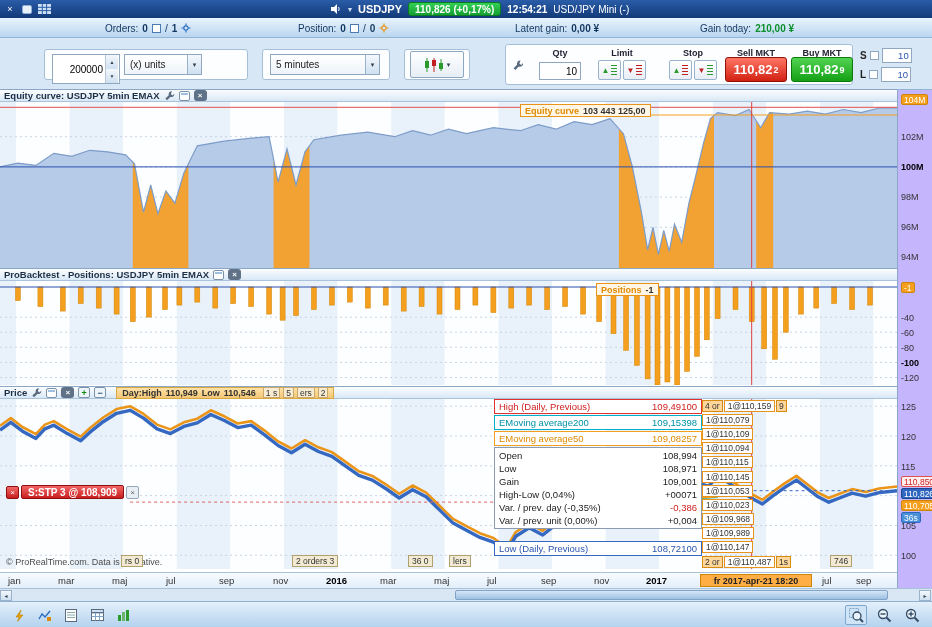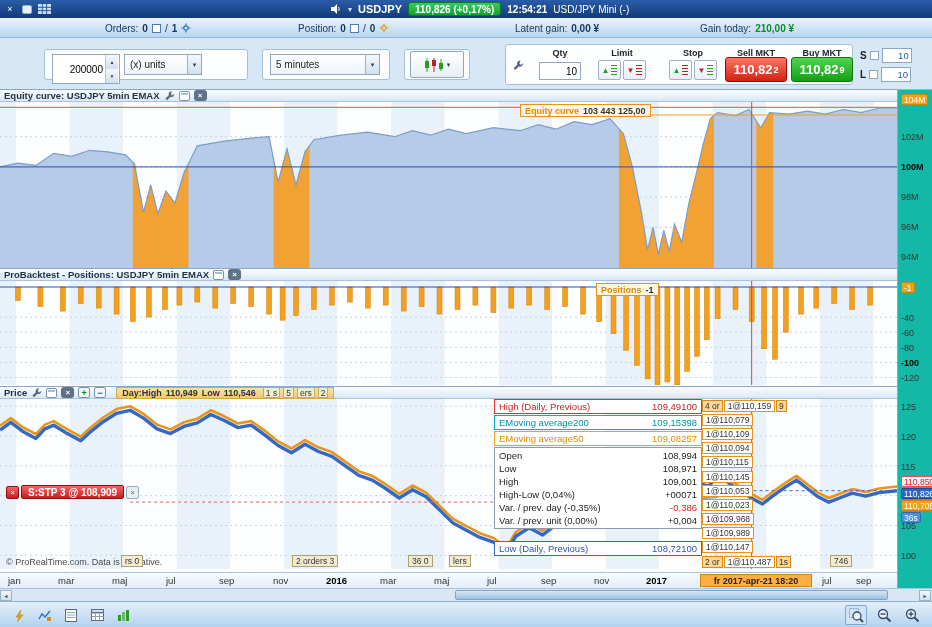--- a/index.html
+++ b/index.html
@@ -79,21 +79,21 @@
   .ltag{background:#ffd79b;border:1px solid #d98a10;padding:0 2px;height:12px;display:inline-flex;align-items:center;margin-right:1px;color:#333;}
   .ltag.suffix{margin-left:1px;margin-right:0;}
   #stop-tag{position:absolute;left:6px;top:86px;height:14px;display:flex;align-items:center;z-index:6;}
   .stop-ico{width:13px;height:13px;border-radius:2px;background:linear-gradient(#f26666,#c81f1f);color:#fff;font-size:8px;display:flex;align-items:center;justify-content:center;margin-right:2px;border:1px solid #901010;}
   .stop-pill{background:linear-gradient(#f26666,#c81f1f);color:#fff;font-weight:bold;font-size:10px;padding:0 6px;height:14px;display:flex;align-items:center;border:1px solid #901010;border-radius:2px;}
   .stop-x{width:13px;height:13px;background:#e8eef5;border:1px solid #98a8ba;color:#666;font-size:8px;display:flex;align-items:center;justify-content:center;margin-left:2px;border-radius:2px;}
   #watermark{position:absolute;left:6px;top:158px;font-size:9px;color:#4a4a4a;z-index:4;}
   .btag{position:absolute;top:156px;background:#f2ead2;border:1px solid #b0a070;font-size:8.5px;height:12px;display:inline-flex;align-items:center;padding:0 3px;color:#333;z-index:4;}
 
   
-  .axis-col{position:absolute;top:90px;left:897px;width:35px;height:498px;background:#14b8a6;border-left:1px solid #8aa8c5;z-index:7;font-size:9px;}
+  .axis-col{position:absolute;top:90px;left:897px;width:35px;height:498px;background:#c4b5fd;border-left:1px solid #8aa8c5;z-index:7;font-size:9px;}
   .axis-col span{position:absolute;left:3px;}
   .axl{color:#333;} .axl.bold{font-weight:bold;color:#000;}
   .axbadge{left:1px;padding:0 2px;height:11px;display:inline-flex;align-items:center;border-radius:2px;color:#fff;font-size:8.5px;}
   .axbadge.orange{background:#f59f1e;border:1px solid #cf8508;}
   .axbadge.blue{background:#2f66c0;border:1px solid #1f4690;}
   .axbadge.redtext{background:#fff0f0;border:1px solid #e05050;color:#d02020;}
   .axbadge.countdown{background:#4a90d9;border:1px solid #2f66c0;}
 
   
   .xaxis{position:absolute;top:572px;left:0;width:897px;height:16px;background:linear-gradient(#f7fbff,#e2eefa);border-top:1px solid #a9c2da;}
@@ -463,21 +463,21 @@
         <span class="qbox" style="display: block;">
           <span class="qrow " style="display: flex;">
             <span class="ilab">Open</span>
             <span class="ival">108,994</span>
           </span>
           <span class="qrow " style="display: flex;">
             <span class="ilab">Low</span>
             <span class="ival">108,971</span>
           </span>
           <span class="qrow " style="display: flex;">
-            <span class="ilab">High</span>
+            <span class="ilab">Gain</span>
             <span class="ival">109,001</span>
           </span>
           <span class="qrow " style="display: flex;">
             <span class="ilab">High-Low (0,04%)</span>
             <span class="ival">+00071</span>
           </span>
           <span class="qrow neg" style="display: flex;">
             <span class="ilab">Var. / prev. day (-0,35%)</span>
             <span class="ival">-0,386</span>
           </span>

